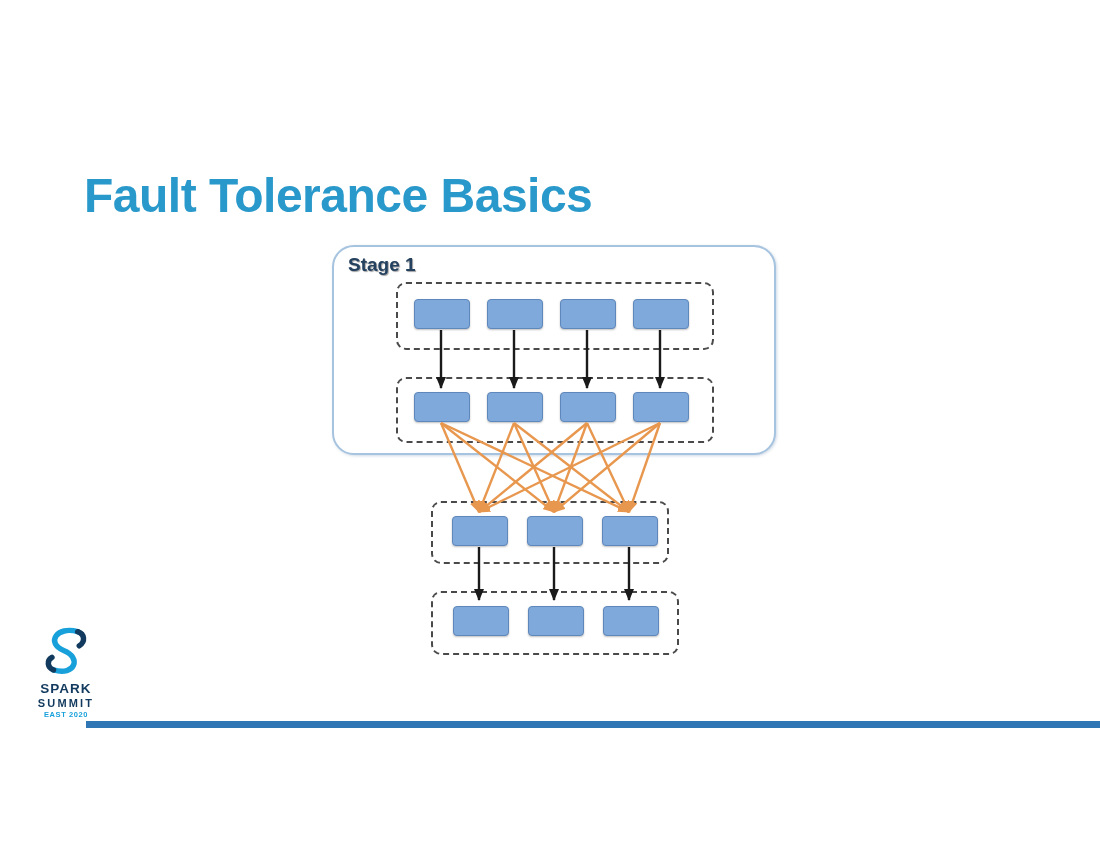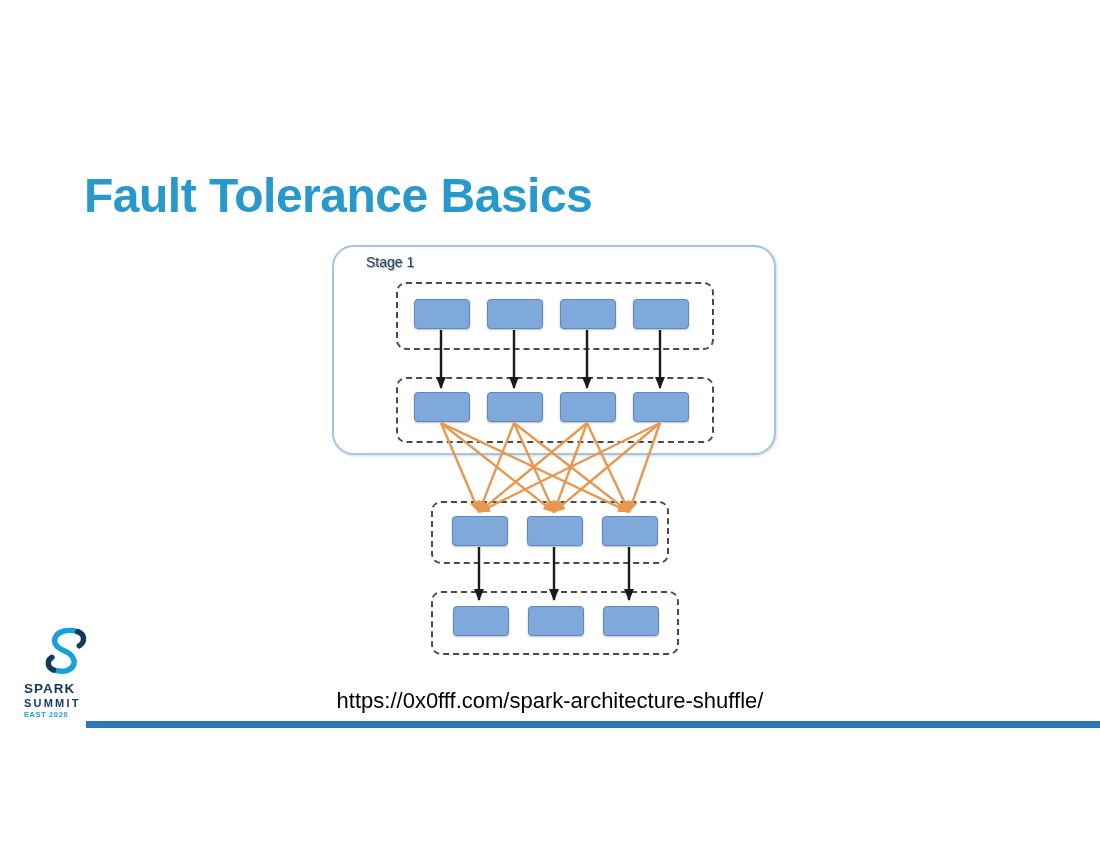--- a/index.html
+++ b/index.html
@@ -31,24 +31,24 @@
   .stage {
     position: absolute;
     background: #ffffff;
     border: 2px solid var(--stage-border, #A6C3DF);
     border-radius: 22px;
     box-shadow: 1px 1px 3px rgba(120,150,180,0.35);
     z-index: 1;
   }
   .stage-label {
     position: absolute;
-    left: 32px;
+    left: 14px;
     top: 7px;
-    font-size: 14px;
-    font-weight: normal;
+    font-size: 19px;
+    font-weight: bold;
     color: var(--stage-label, #24415F);
     text-shadow: 1px 1px 1px rgba(110,110,110,0.65);
   }
   
   .group {
     position: absolute;
     border: 2px dashed var(--dashed-border, #4A4A4A);
     border-radius: 10px;
     z-index: 2;
   }
@@ -72,20 +72,21 @@
     pointer-events: none;
   }
   .ab { stroke: var(--arrow-black, #1A1A1A); stroke-width: 2.4; }
   .ao { stroke: var(--arrow-orange, #E8974E); stroke-width: 2.4; }
   
   .logo {
     position: absolute;
     left: 24px;
     top: 624px;
     width: 84px;
+    text-align: center;
     z-index: 5;
   }
   .logo-icon { display: block; margin: 0 auto 2px auto; }
   .logo-line1 {
     font-size: 13.5px;
     font-weight: bold;
     letter-spacing: 1px;
     color: var(--logo-navy, #123A5E);
     line-height: 1.1;
   }
@@ -200,17 +201,16 @@
     <svg class="logo-icon" width="50" height="56" viewBox="0 0 64 70">
       <path d="M47 9 C20 1 6 24 29 33 C52 42 44 66 16 58" fill="none" stroke="#18A0DB" stroke-width="7" stroke-linecap="round"></path>
       <path d="M47 9 C56 12 57 22 49 27" fill="none" stroke="#123A5E" stroke-width="7" stroke-linecap="round"></path>
       <path d="M16 58 C8 55 7 46 14 42" fill="none" stroke="#123A5E" stroke-width="7" stroke-linecap="round"></path>
     </svg>
     <div class="logo-line1">SPARK</div>
     <div class="logo-line2">SUMMIT</div>
     <div class="logo-line3">EAST 2020</div>
   </div>
 
-  <div class="url">https://0x0fff.com/spark-architecture-shuffle/</div>
 
   <div class="bottom-bar"></div>
 
 </div>
 
 </body></html>

